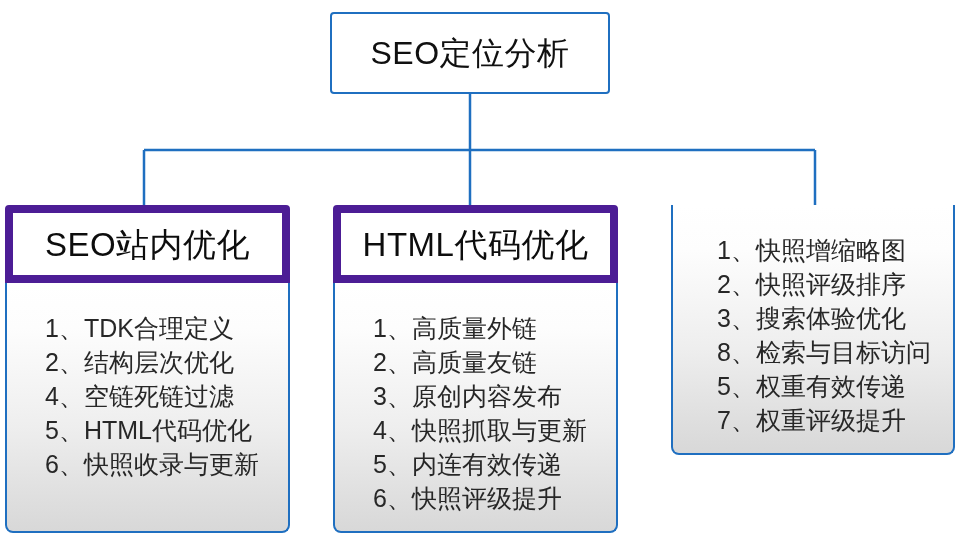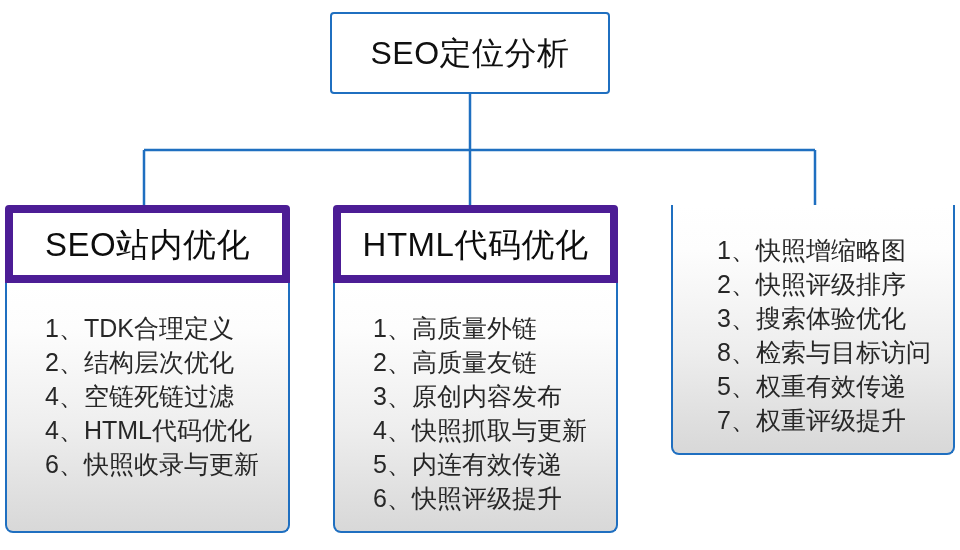--- a/index.html
+++ b/index.html
@@ -128,21 +128,21 @@
 
   <div class="column col-1">
     <div class="col-header">
       <span class="col-header-title">SEO站内优化</span>
     </div>
     <div class="col-body">
       <ul class="item-list">
         <li class="list-item">1、TDK合理定义</li>
         <li class="list-item">2、结构层次优化</li>
         <li class="list-item">4、空链死链过滤</li>
-        <li class="list-item">4、HTML代码优化</li>
+        <li class="list-item">5、HTML代码优化</li>
         <li class="list-item">6、快照收录与更新</li>
       </ul>
     </div>
   </div>
 
   <div class="column col-2">
     <div class="col-header">
       <span class="col-header-title">HTML代码优化</span>
     </div>
     <div class="col-body">

